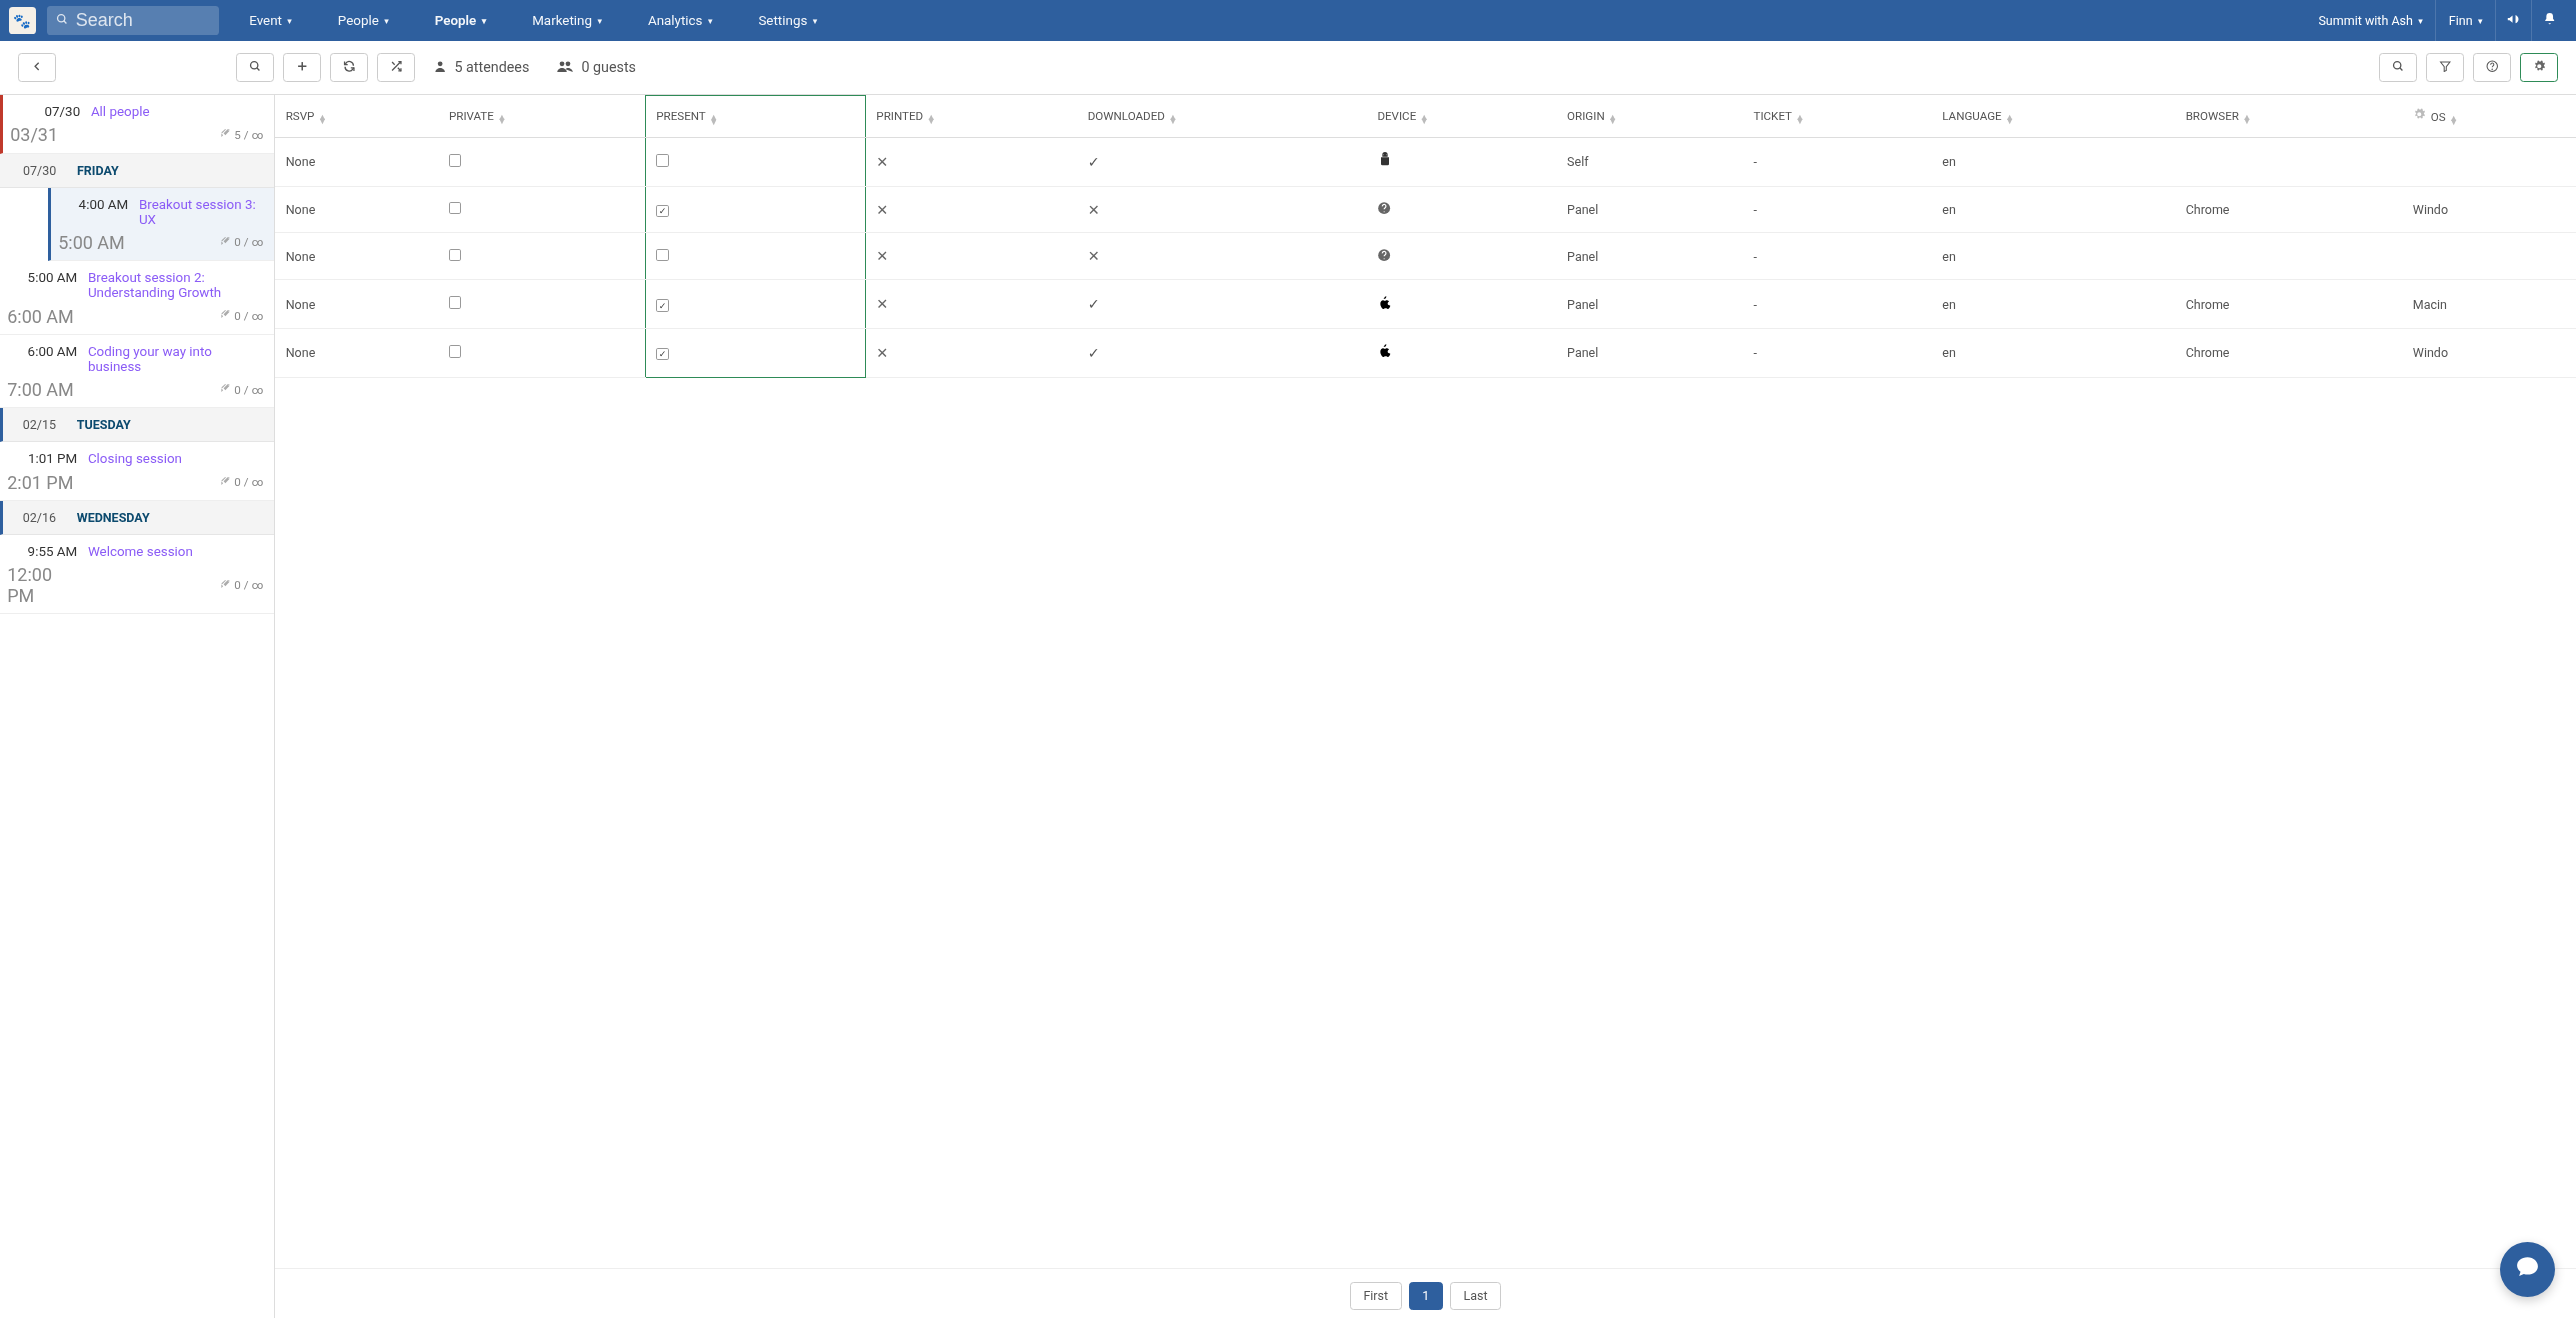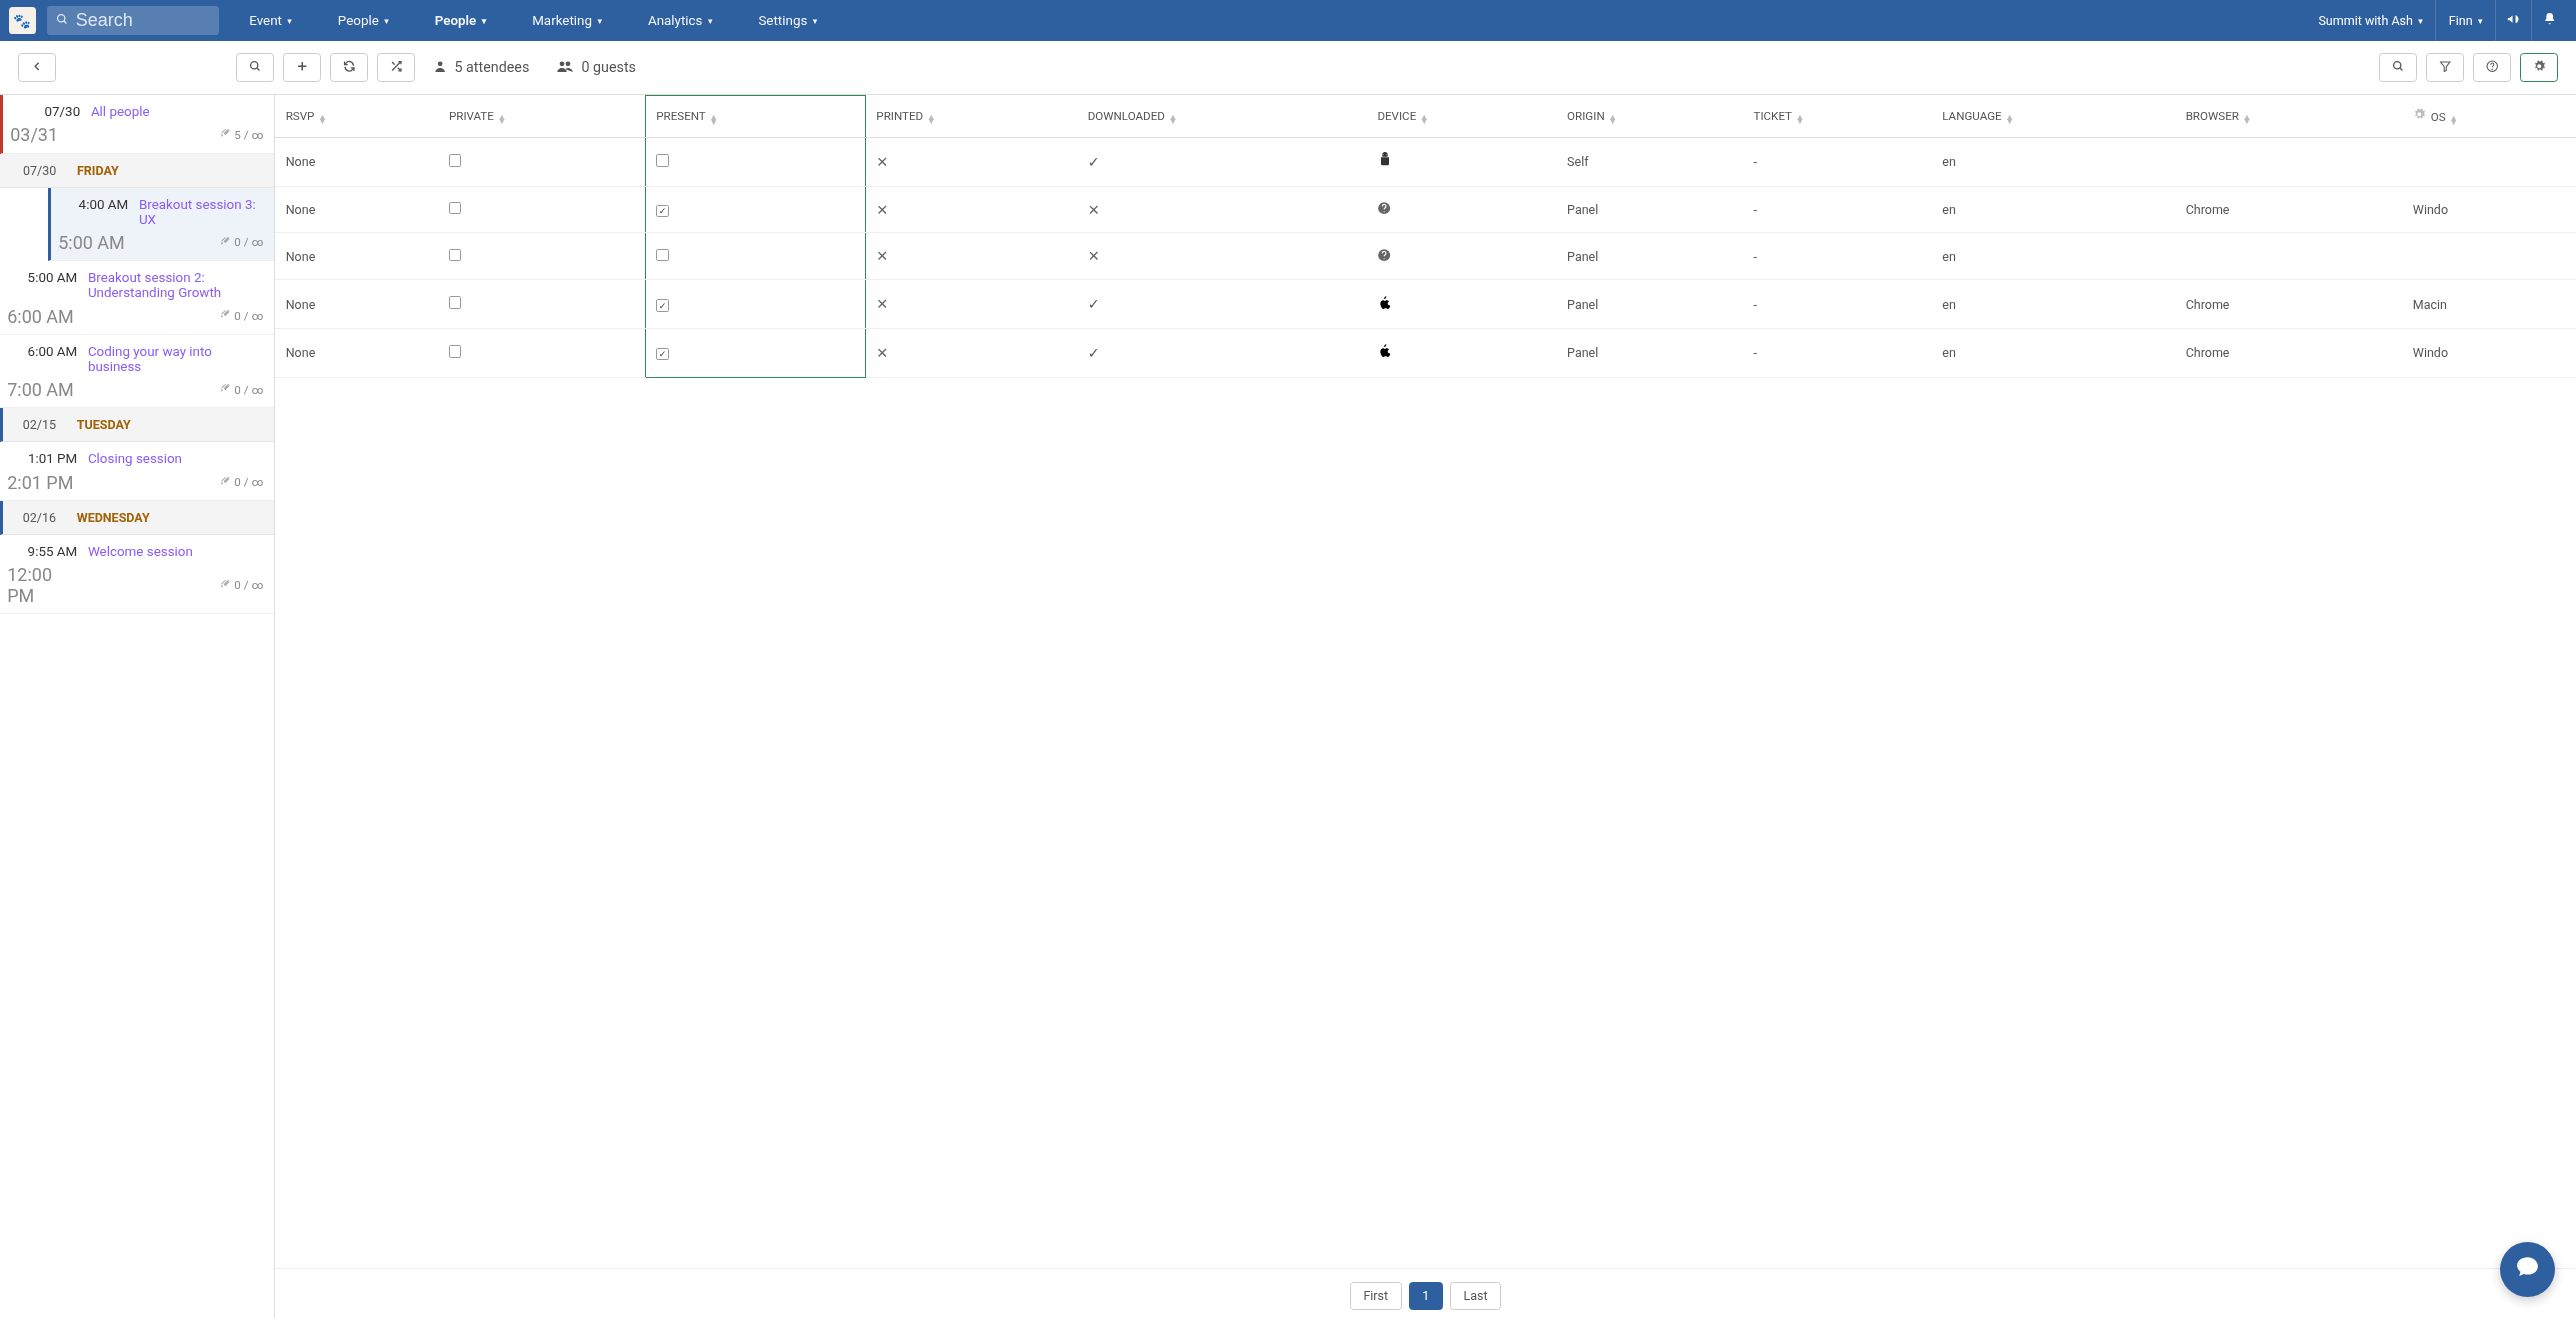--- a/index.html
+++ b/index.html
@@ -32,21 +32,21 @@
 
 
 .body { display: flex; height: calc(100vh - 82px); }
 .sidebar { width: 275px; border-right: 0.9px solid #ddd; overflow-y: auto; background:#fff; }
 .main { flex: 1; display:flex; flex-direction:column; overflow:hidden; }
 
 
 .date-header { background: #f4f4f4; padding: 9px 14.3px 9px 23px; display:flex; gap:18px; border-bottom: 0.9px solid #e5e5e5; }
 .date-header.blue-bar { border-left: 3.6px solid #2e5f9e; padding-left: 19.7px; }
 .date-header .date { color:#555; width:36px; }
-.date-header .label { font-weight:700; color:#a16207; text-transform:uppercase; }
+.date-header .label { font-weight:700; color:#0c4a6e; text-transform:uppercase; }
 .session-item { padding: 9px 10.7px 7.2px 7.2px; border-bottom: 0.9px solid #eee; cursor:pointer; }
 .session-item.red-bar { border-left: 3.6px solid #c0392b; }
 .session-item.selected { background: #eef3f9; border-left: 3.6px solid #2e5f9e; margin-left: 48px; }
 .session-item .row1 { display:flex; gap:10.7px; }
 .session-item .time { width: 70px; text-align:right; color:#333; font-size:13.4px; }
 .session-item .title { flex:1; color:#8b5cf6; font-size:13.4px; }
 .session-item .row2 { display:flex; justify-content:space-between; margin-top:5.4px; }
 .session-item .time2 { width:70px; color:#888; font-size:18px; }
 .session-item .tags { color:#888; font-size:11.6px; display:flex; align-items:center; gap:3.6px; }
 

